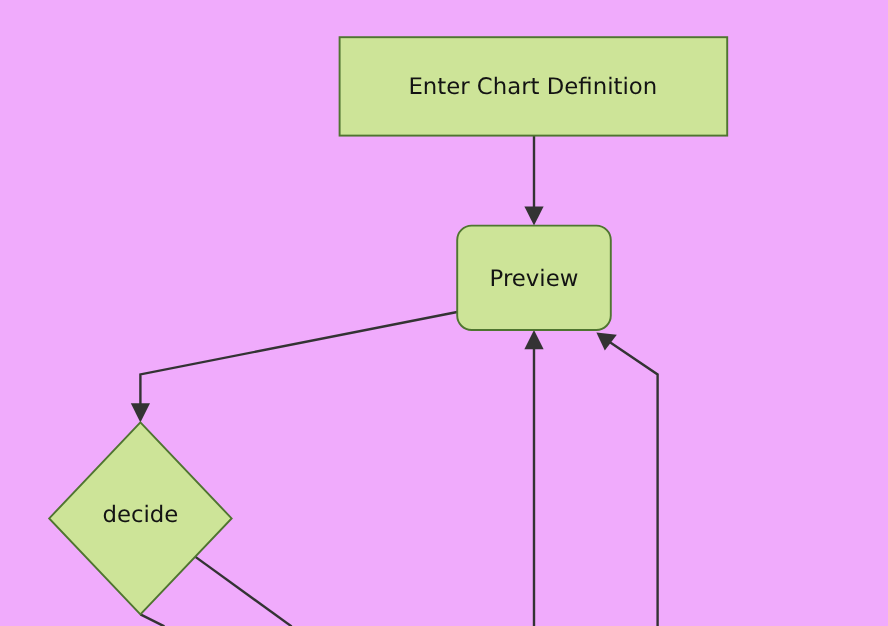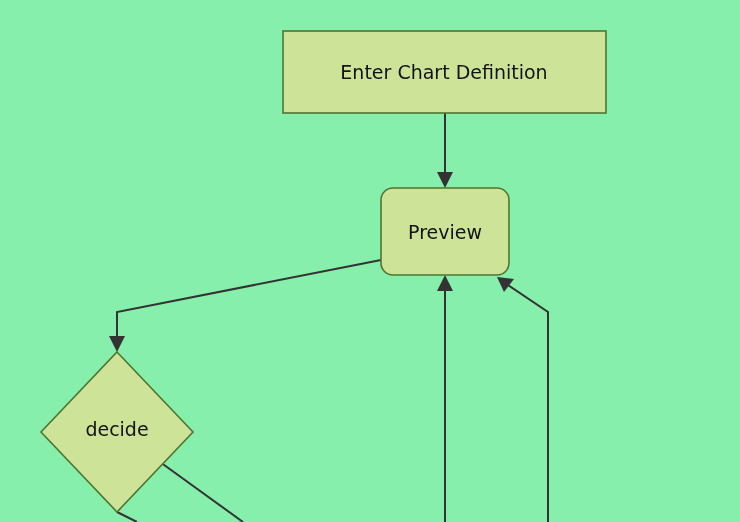--- a/index.html
+++ b/index.html
@@ -11,21 +11,21 @@
   body {
     width: 740px;
     height: 522px;
     overflow: hidden;
     font-family: "DejaVu Sans", "Liberation Sans", sans-serif;
   }
   #diagram-root {
     position: relative;
     width: 740px;
     height: 522px;
-    background: #86efac;
+    background: #f0abfc;
   }
   svg.flow-canvas {
     position: absolute;
     top: 0;
     left: 0;
     width: 740px;
     height: 522px;
     display: block;
   }
   .node-label {

